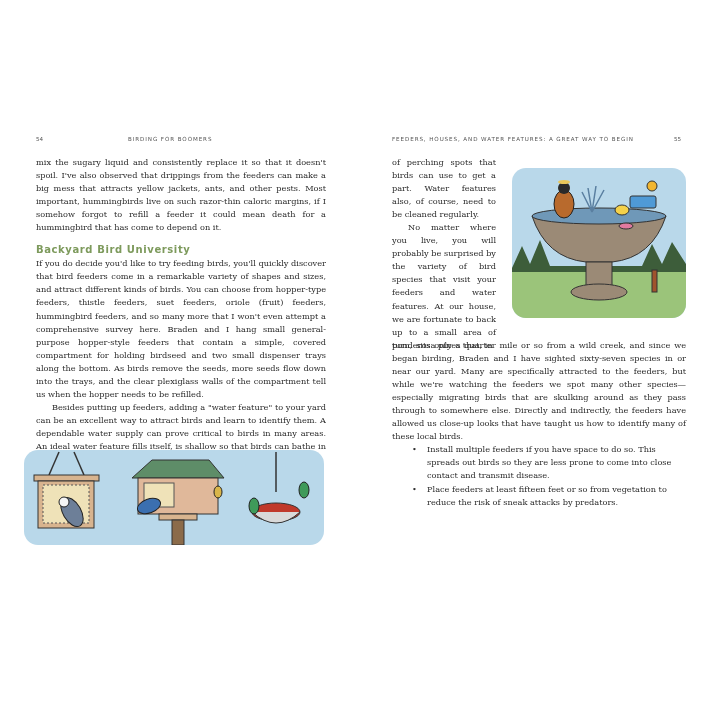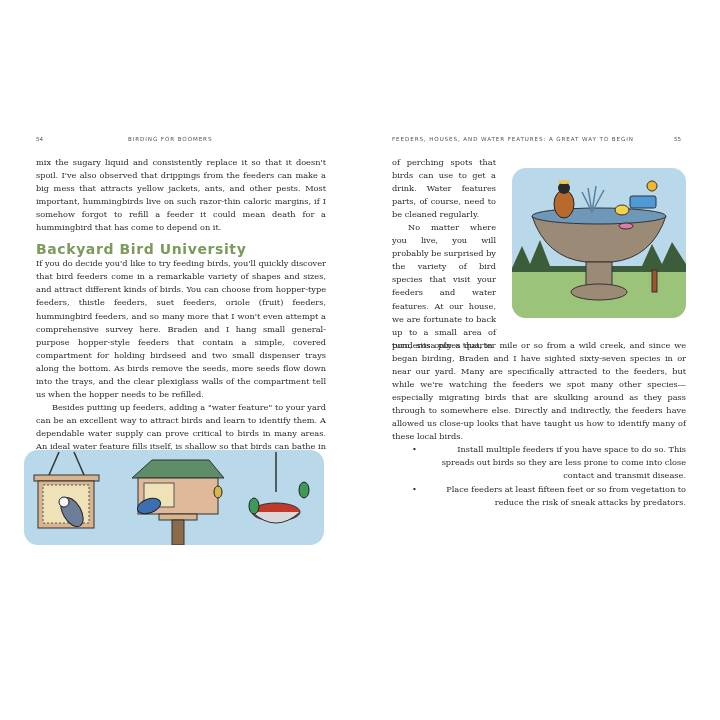--- a/index.html
+++ b/index.html
@@ -5,23 +5,23 @@
   html, body { margin:0; padding:0; background:#ffffff; }
   body { width:720px; height:720px; position:relative; overflow:hidden; font-family:"DejaVu Serif", serif; color:#2b2b2b; }
   .page { position:absolute; top:0; height:676px;padding-left:26px; }
   .page-left { left:0; width:360px; }
   .page-right { left:360px; width:360px; }
   .running-head { position:absolute; top:136px; font-family:"DejaVu Sans", sans-serif; font-size:5.6px; letter-spacing:0.9px; color:#555; text-transform:uppercase; }
   .folio { position:absolute; top:136px; font-family:"DejaVu Sans", sans-serif; font-size:5.6px; color:#555; }
   .text { position:absolute; font-size:8.2px; line-height:13.05px; text-align:justify; hyphens:auto; }
   .text p { margin:0; }
   .indent { text-indent:16px; }
-  .heading { font-family:"DejaVu Sans", sans-serif; font-weight:bold; color:#7d9a5c; font-size:14px; letter-spacing:0.6px; margin:9px 0 1px 0 !important; }
+  .heading { font-family:"DejaVu Sans", sans-serif; font-weight:bold; color:#7d9a5c; font-size:10px; letter-spacing:0.6px; margin:9px 0 1px 0 !important; }
   .bullets { list-style:none; margin:0; padding:0 0 0 20px; }
-  .bullets li { position:relative; padding-left:15px; text-align:right; }
+  .bullets li { position:relative; padding-left:15px; text-align:left; }
   .bullets li::before { content:"•"; position:absolute; left:0; }
   .illus { position:absolute; border-radius:14px; overflow:hidden; }
 </style>
 </head>
 <body>
 
 <div class="page page-left">
   <div class="folio" style="left:36px;">54</div>
   <div class="running-head" style="left:128px;">BIRDING FOR BOOMERS</div>
 
@@ -58,21 +58,21 @@
       <ellipse cx="280" cy="40" rx="5" ry="8" fill="#3f9a5a" stroke="#222"></ellipse>
     </svg>
   </div>
 </div>
 
 <div class="page page-right">
   <div class="running-head" style="left:32px;">FEEDERS, HOUSES, AND WATER FEATURES: A GREAT WAY TO BEGIN</div>
   <div class="folio" style="left:314px;">55</div>
 
   <div class="text" style="left:32px; top:156px; width:104px;">
-    <p>of perching spots that birds can use to get a drink. Water features parts, of course, need to be cleaned regularly.</p>
+    <p>of perching spots that birds can use to get a part. Water features also, of course, need to be cleaned regularly.</p>
     <p class="indent">No matter where you live, you will probably be surprised by the variety of bird species that visit your feeders and water features. At our house, we are fortunate to back up to a small area of ponderosa pines that, in</p>
   </div>
 
   <div class="illus" style="left:152px; top:168px; width:174px; height:150px; background:#b9d8ea;">
     <svg width="174" height="150" viewBox="0 0 174 150">
       <rect x="0" y="100" width="174" height="50" fill="#9bc47a"></rect>
       <path d="M0 100 L10 78 L18 96 L28 72 L38 98 L130 98 L140 76 L150 96 L160 74 L174 96 L174 104 L0 104 Z" fill="#3d5d3a"></path>
       <circle cx="140" cy="18" r="5" fill="#f2b630" stroke="#333"></circle>
       <path d="M20 48 Q87 38 154 48 Q140 90 100 94 L74 94 Q34 90 20 48 Z" fill="#9b8a76" stroke="#333"></path>
       <ellipse cx="87" cy="48" rx="67" ry="8" fill="#6f98b8" stroke="#333"></ellipse>

